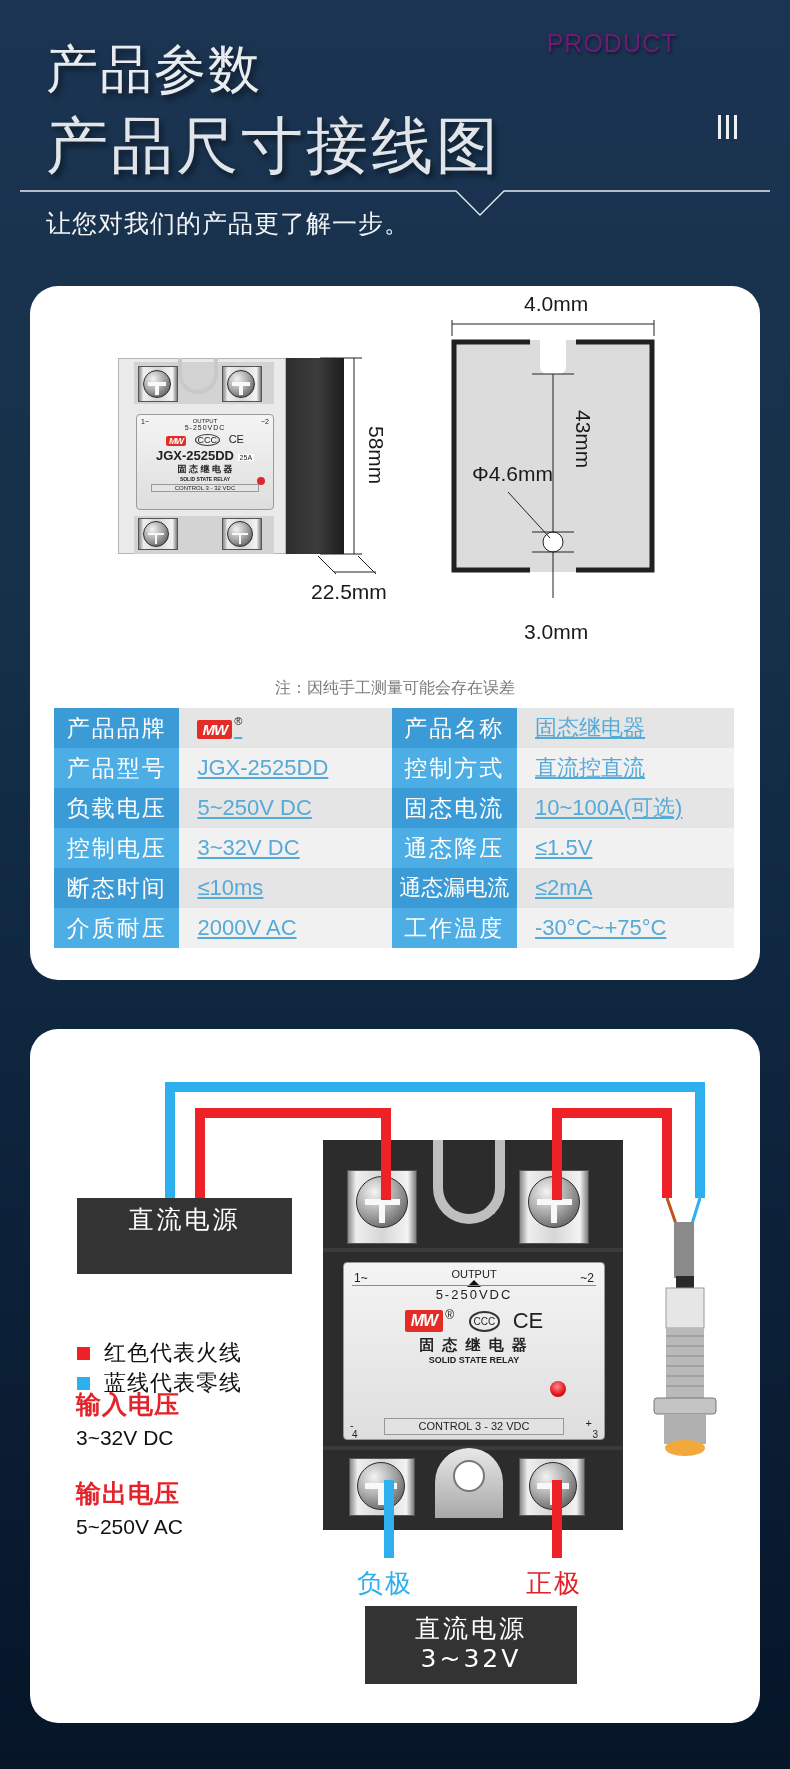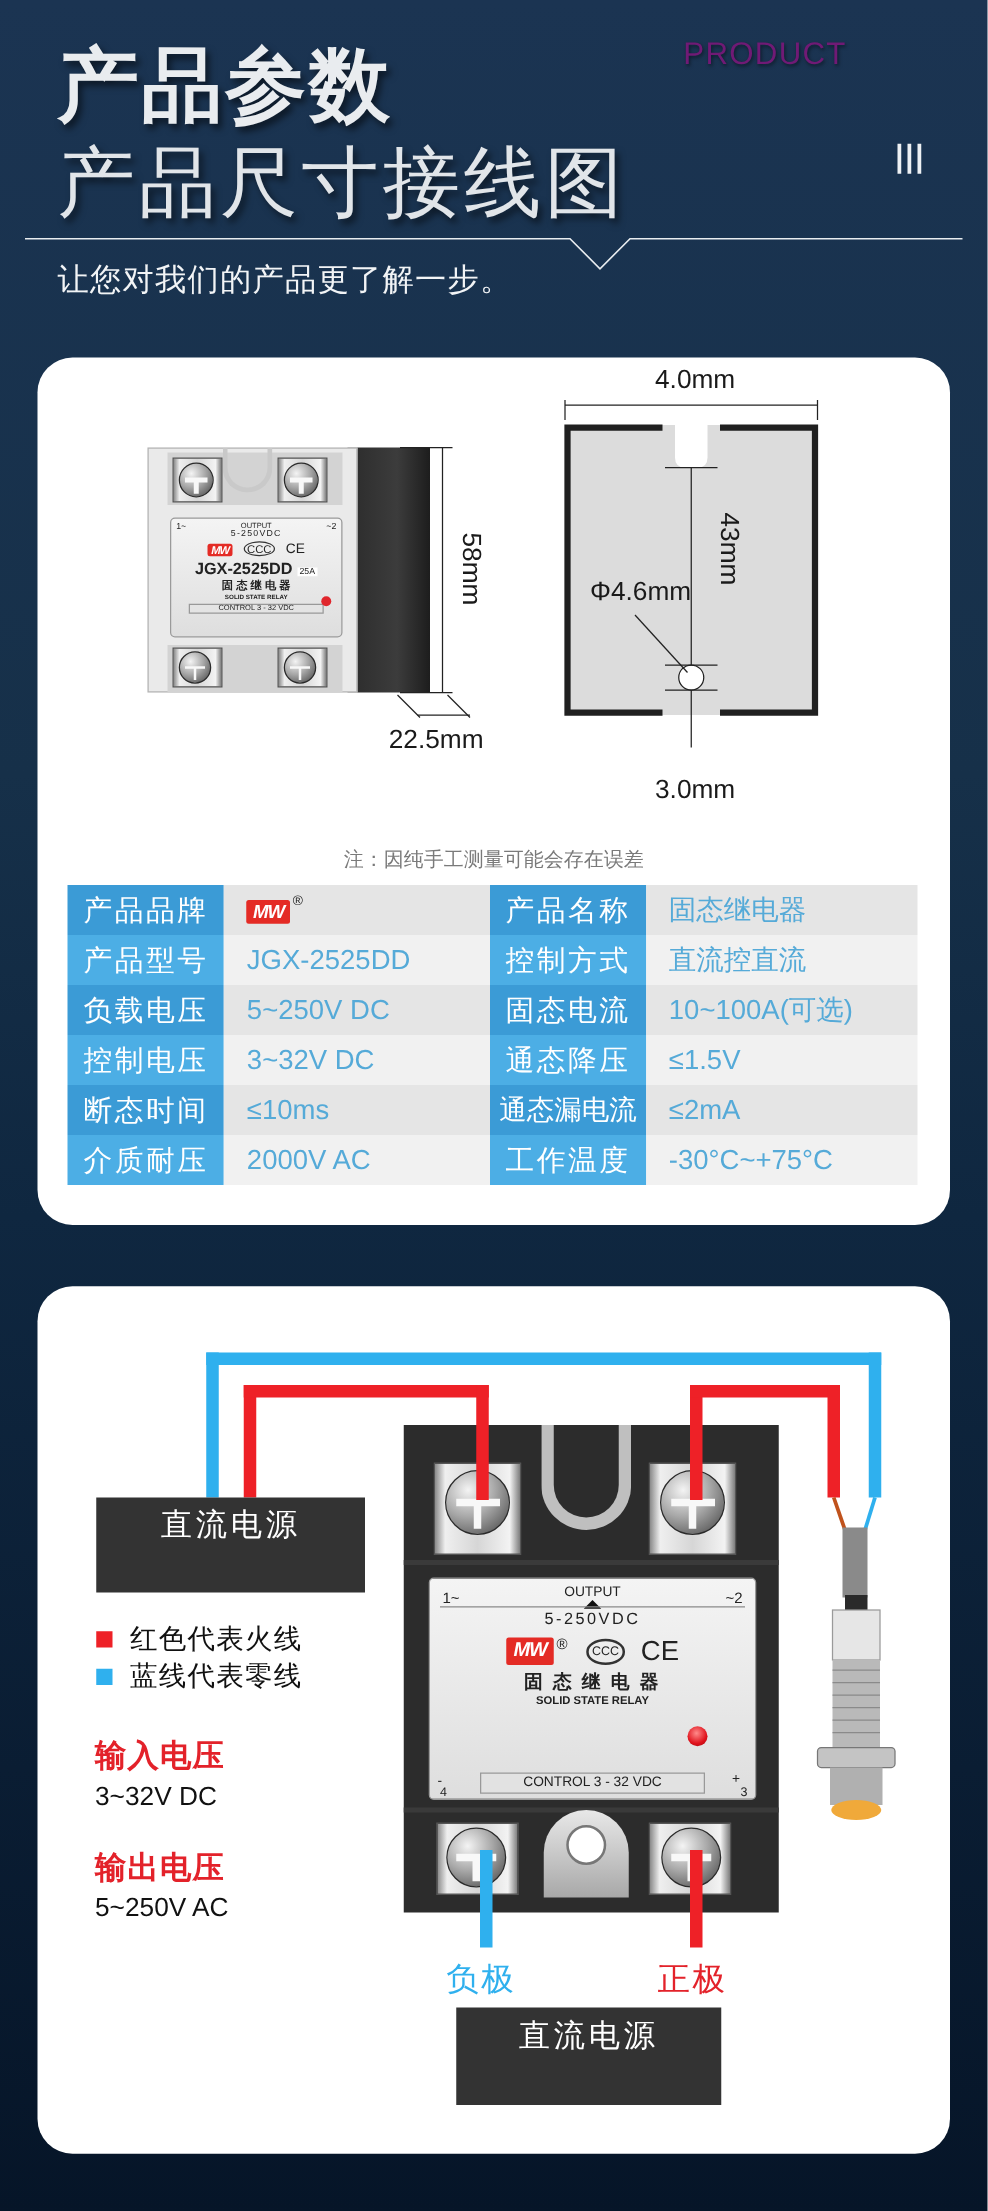--- a/index.html
+++ b/index.html
@@ -7,21 +7,21 @@
   body {
     position: relative;
     background: linear-gradient(180deg, #1b3452 0%, #163049 35%, #0f2740 55%, #0a1d33 80%, #061528 100%);
     font-family: "DejaVu Sans", "Liberation Sans", sans-serif;
     overflow: hidden;
   }
   .abs { position: absolute; }
 
   
   .title1 {
-    left: 46px; top: 28px; font-size: 65px; font-weight: bold; letter-spacing: 2px;
+    left: 46px; top: 28px; font-size: 52px; font-weight: normal; letter-spacing: 2px;
     color: #e9ecef; text-shadow: 3px 4px 6px rgba(0,0,0,0.55); line-height: 82px;
   }
   .title2 {
     left: 46px; top: 108px; font-size: 62px; font-weight: normal; letter-spacing: 3px;
     color: #e1e5e9; text-shadow: 3px 4px 6px rgba(0,0,0,0.55); line-height: 76px;
   }
   .en-title {
     right: 48px; top: 30px; width: 260px; text-align: center;
     font-family: "Liberation Sans", sans-serif; font-size: 25px; line-height: 27px;
     color: #701a75; letter-spacing: 1px; text-shadow: 1px 2px 3px rgba(0,0,0,0.5);
@@ -47,20 +47,21 @@
     position: absolute; left: 24px; top: 422px; width: 680px; border-collapse: collapse;
     font-size: 22px;
   }
   table.spec td { height: 40px; padding: 0; vertical-align: middle; }
   td.k {
     width: 136px; color: #ffffff; text-align: center; letter-spacing: 2px; font-size: 23px;
   }
   td.v {
     width: 224px; color: #55aad8; padding-left: 18px !important; font-family: "Liberation Sans", sans-serif;
     font-size: 22px;
+    text-decoration: underline;
   }
   tr:nth-child(odd) td.k { background: #3b9bd6; }
   tr:nth-child(even) td.k { background: #4caee5; }
   tr:nth-child(odd) td.v { background: #e5e5e5; }
   tr:nth-child(even) td.v { background: #f1f1f1; }
   .k5 { letter-spacing: 0 !important; font-size: 22px !important; }
   .brand-logo {
     display: inline-block; background: #e42b25; color: #fff; font-weight: bold; font-style: italic;
     font-family: "Liberation Sans", sans-serif; font-size: 15px; padding: 1px 5px; border-radius: 2px;
     vertical-align: middle; letter-spacing: -1px;
@@ -308,21 +309,21 @@
   </g>
   <rect x="24" y="202" width="62" height="16" rx="3" fill="#c4c4c4" stroke="#777"></rect>
   <rect x="34" y="218" width="42" height="30" fill="#b0b0b0"></rect>
   <ellipse cx="55" cy="252" rx="20" ry="8" fill="#f0a93a"></ellipse>
 </svg>
 
 <div class="abs black-box" style="left:77px; top:1198px; width:215px; height:76px; padding-top:7px;">
   <div>直流电源</div>
 </div>
 
-<div class="abs" style="left:77px; top:1296px;">
+<div class="abs" style="left:77px; top:1338px;">
   <div style="display:flex; align-items:center; height:30px;">
     <div class="legend-sq" style="background:#ee2127;"></div>
     <span class="legend-text" style="margin-left:14px;">红色代表火线</span>
   </div>
   <div style="display:flex; align-items:center; height:30px;">
     <div class="legend-sq" style="background:#2fb0ee;"></div>
     <span class="legend-text" style="margin-left:14px;">蓝线代表零线</span>
   </div>
 </div>
 
@@ -332,13 +333,14 @@
 <div class="abs val-text" style="left:76px; top:1515px;">5~250V AC</div>
 
 <div class="wire blue" style="left:384px; top:1480px; width:10px; height:78px;"></div>
 <div class="wire red" style="left:552px; top:1480px; width:10px; height:78px;"></div>
 
 <div class="abs pole" style="left:357px; top:1566px; color:#2fb0ee;">负极</div>
 <div class="abs pole" style="left:526px; top:1566px; color:#e3222a;">正极</div>
 
 <div class="abs black-box" style="left:365px; top:1606px; width:212px; height:78px; padding-top:8px;">
   <div>直流电源</div>
+  <div>3~32V</div>
 </div>
 
 </body></html>

